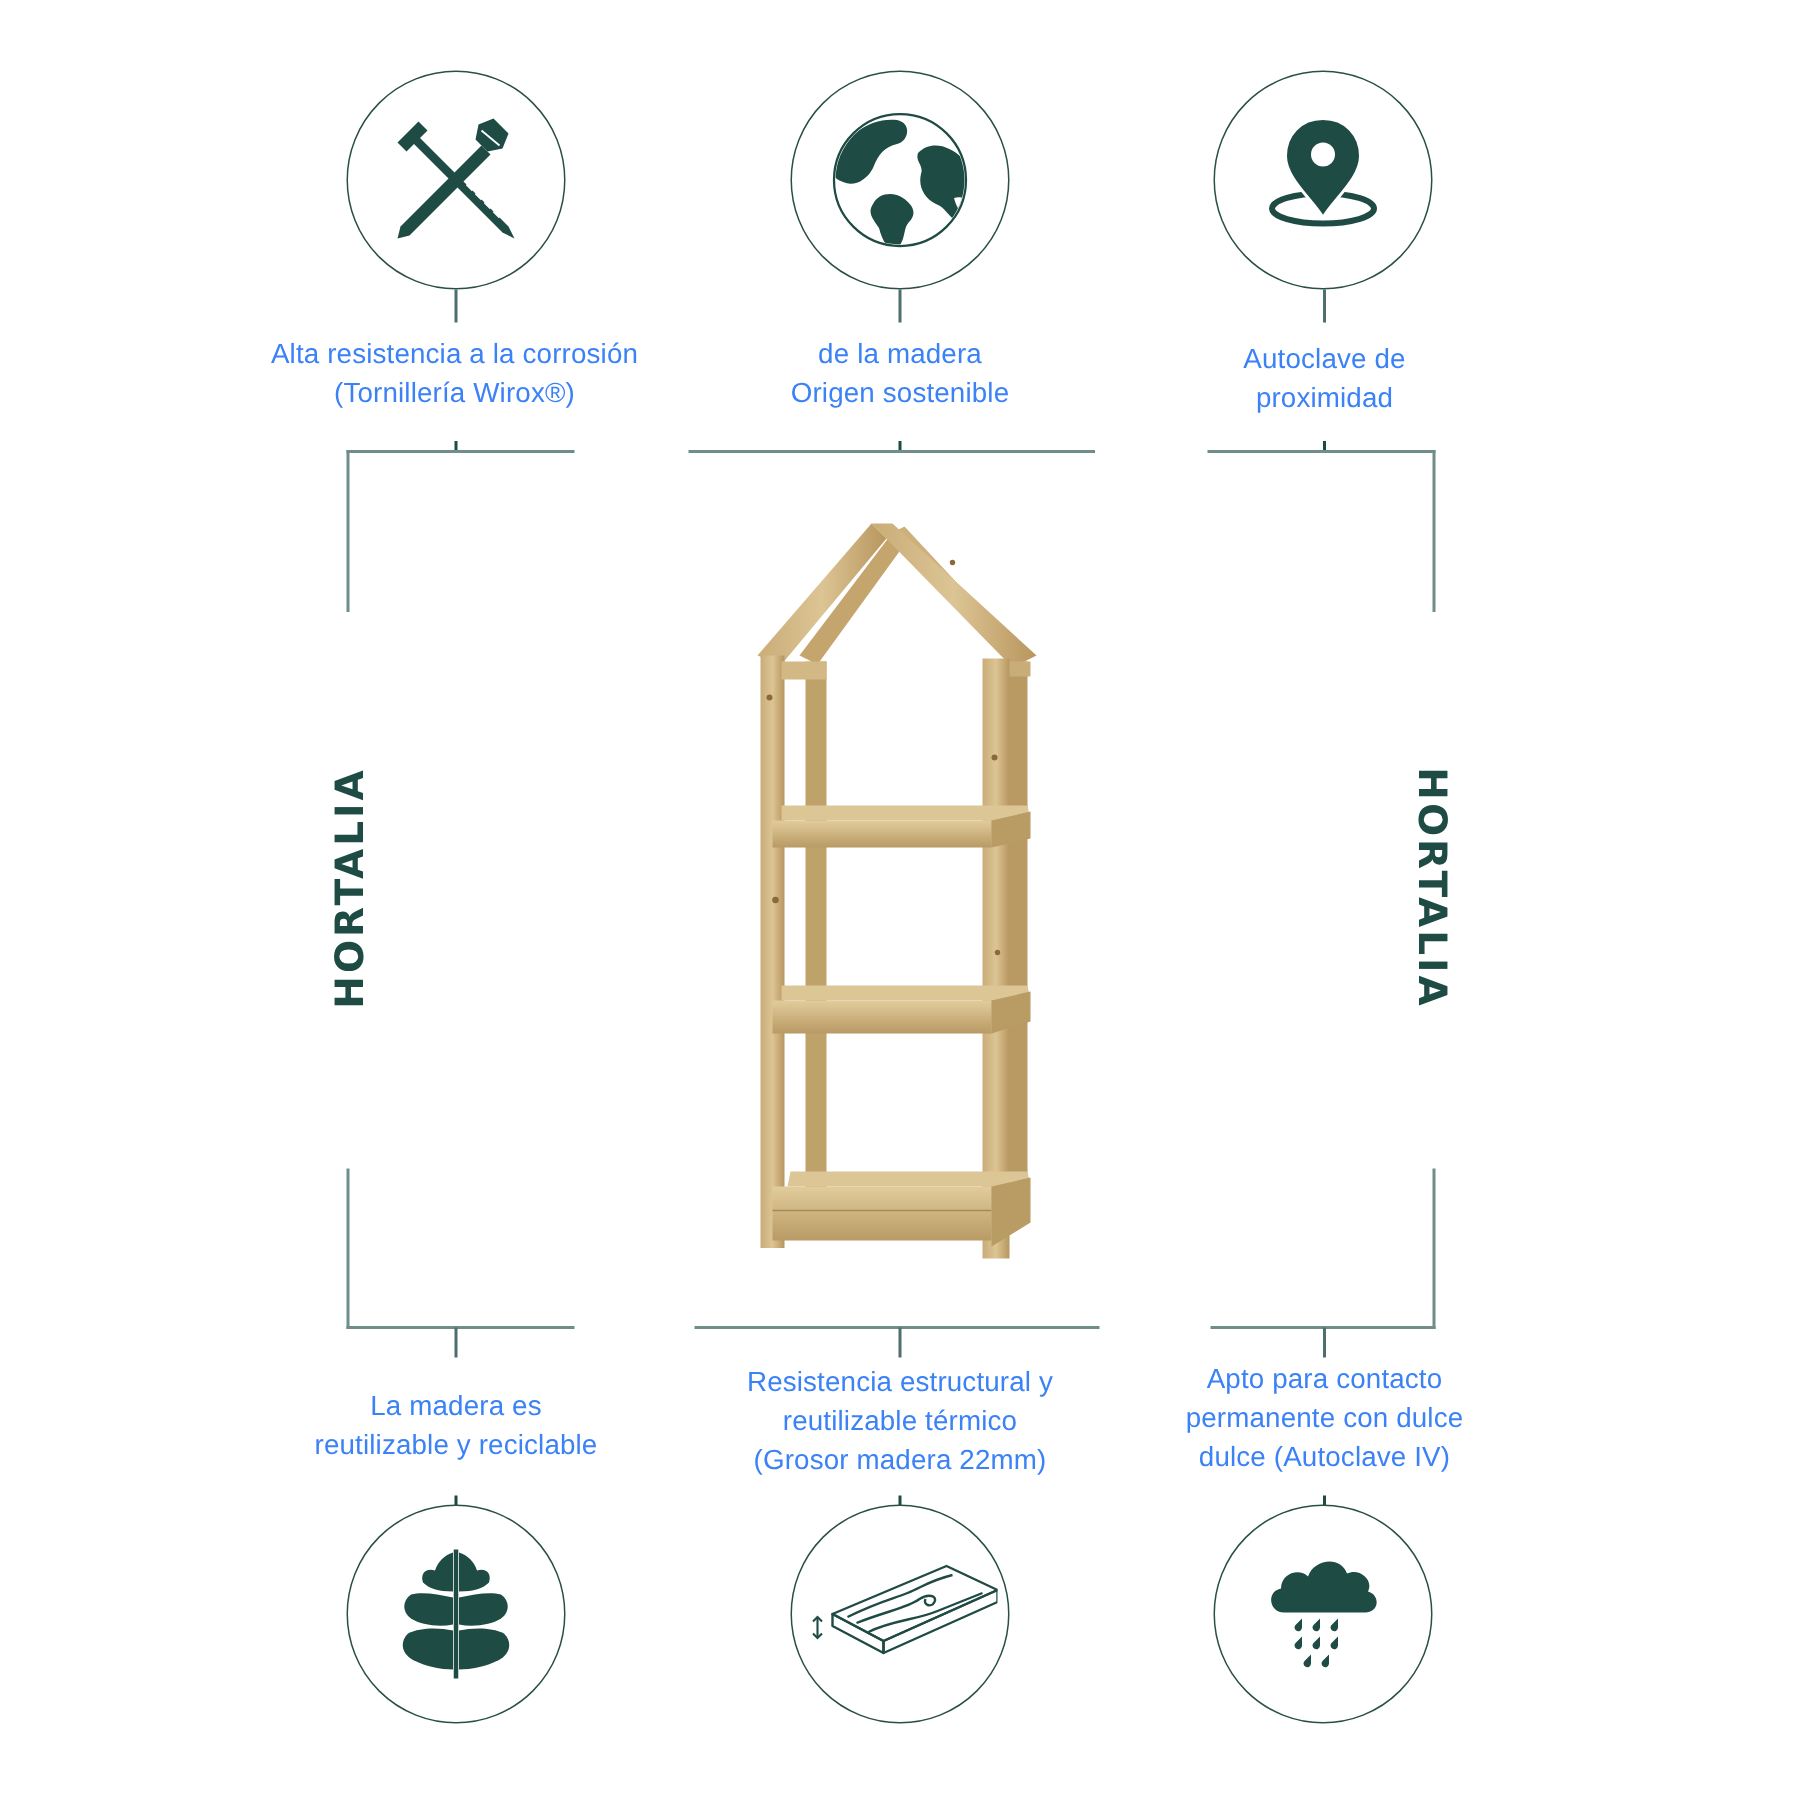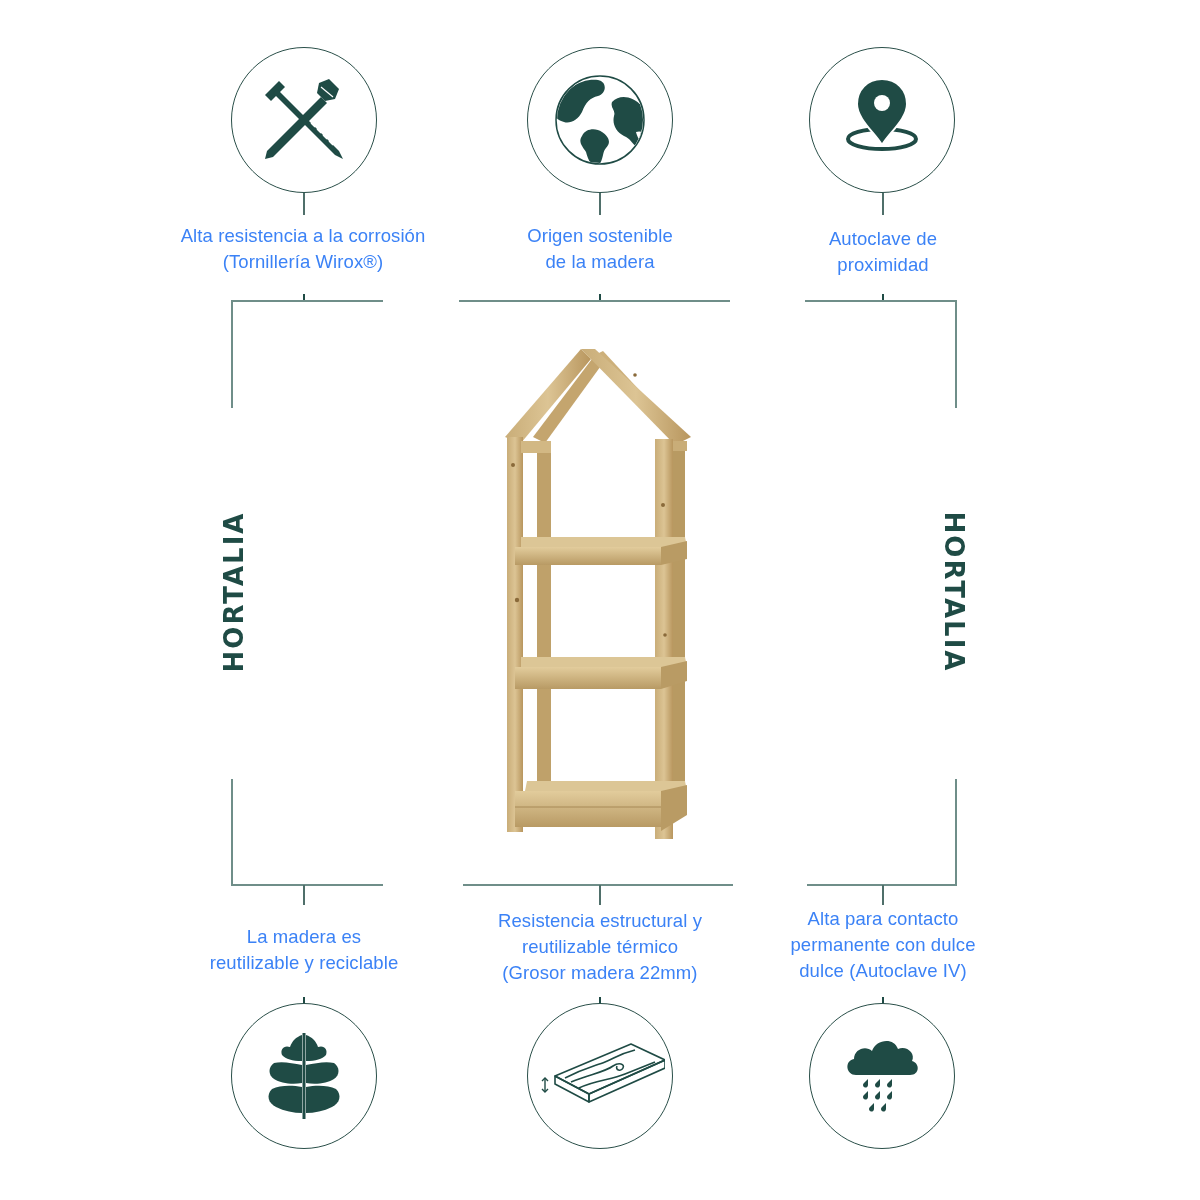--- a/index.html
+++ b/index.html
@@ -80,22 +80,22 @@
     <g clip-path="url(#gclip)" fill="#1f4b45">
       <path d="M4,40 C10,18 28,6 46,8 C56,10 54,22 46,24 C38,26 34,30 30,40 C26,48 18,52 12,50 C6,48 2,46 4,40 Z"></path>
       <path d="M60,30 C68,22 80,24 90,34 C96,50 94,66 86,76 C80,72 78,66 72,64 C64,60 60,52 62,44 C64,38 58,36 60,30 Z"></path>
       <path d="M30,64 C34,56 44,56 50,60 C56,64 60,70 54,76 C50,80 52,88 46,94 C40,96 36,88 34,80 C30,74 26,70 30,64 Z"></path>
       <path d="M84,60 C90,58 96,62 94,70 C90,72 86,68 84,60 Z" fill="#fff"></path>
     </g>
   </svg>
 </div>
 <div class="stem" style="left:599px; top:193px; height:22px;"></div>
 <div class="caption" style="left:470px; top:223px; width:260px;">
+  <div>de la madera</div>
   <div>Origen sostenible</div>
-  <div>de la madera</div>
 </div>
 
 <div class="circle" style="left:809px; top:47px;">
   <svg width="90" height="90" viewBox="0 0 90 90">
     <ellipse cx="45" cy="64" rx="34" ry="10" fill="none" stroke="#1f4b45" stroke-width="4"></ellipse>
     <path d="M45,4 C30,4 20,15 20,29 C20,44 38,58 45,70 C52,58 70,44 70,29 C70,15 60,4 45,4 Z" fill="#1f4b45" stroke="#fff" stroke-width="2"></path>
     <circle cx="45" cy="28" r="8" fill="#fff"></circle>
   </svg>
 </div>
 <div class="stem" style="left:882px; top:193px; height:22px;"></div>
@@ -218,21 +218,21 @@
     </g>
     <g stroke="#1f4b45" stroke-width="1.4" fill="none">
       <line x1="10" y1="42" x2="10" y2="56"></line>
       <polyline points="7,45 10,42 13,45"></polyline>
       <polyline points="7,53 10,56 13,53"></polyline>
     </g>
   </svg>
 </div>
 
 <div class="caption" style="left:763px; top:906px; width:240px;">
-  <div>Alta para contacto</div>
+  <div>Apto para contacto</div>
   <div>permanente con dulce</div>
   <div>dulce (Autoclave IV)</div>
 </div>
 <div class="stem" style="left:882px; top:997px; height:7px; background:#1f4b45;"></div>
 <div class="circle" style="left:809px; top:1003px;">
   <svg width="80" height="90" viewBox="0 0 80 90">
     <path d="M14,44 C4,44 2,30 12,28 C12,18 24,14 30,20 C34,8 52,6 56,18 C64,14 74,22 70,30 C78,32 78,44 68,44 Z" fill="#1f4b45"></path>
     <g fill="#1f4b45">
       <path d="M22,52 l4,-4 l0,6 a2.5,2.5 0 1 1 -4,-2 Z"></path>
       <path d="M34,52 l4,-4 l0,6 a2.5,2.5 0 1 1 -4,-2 Z"></path>

